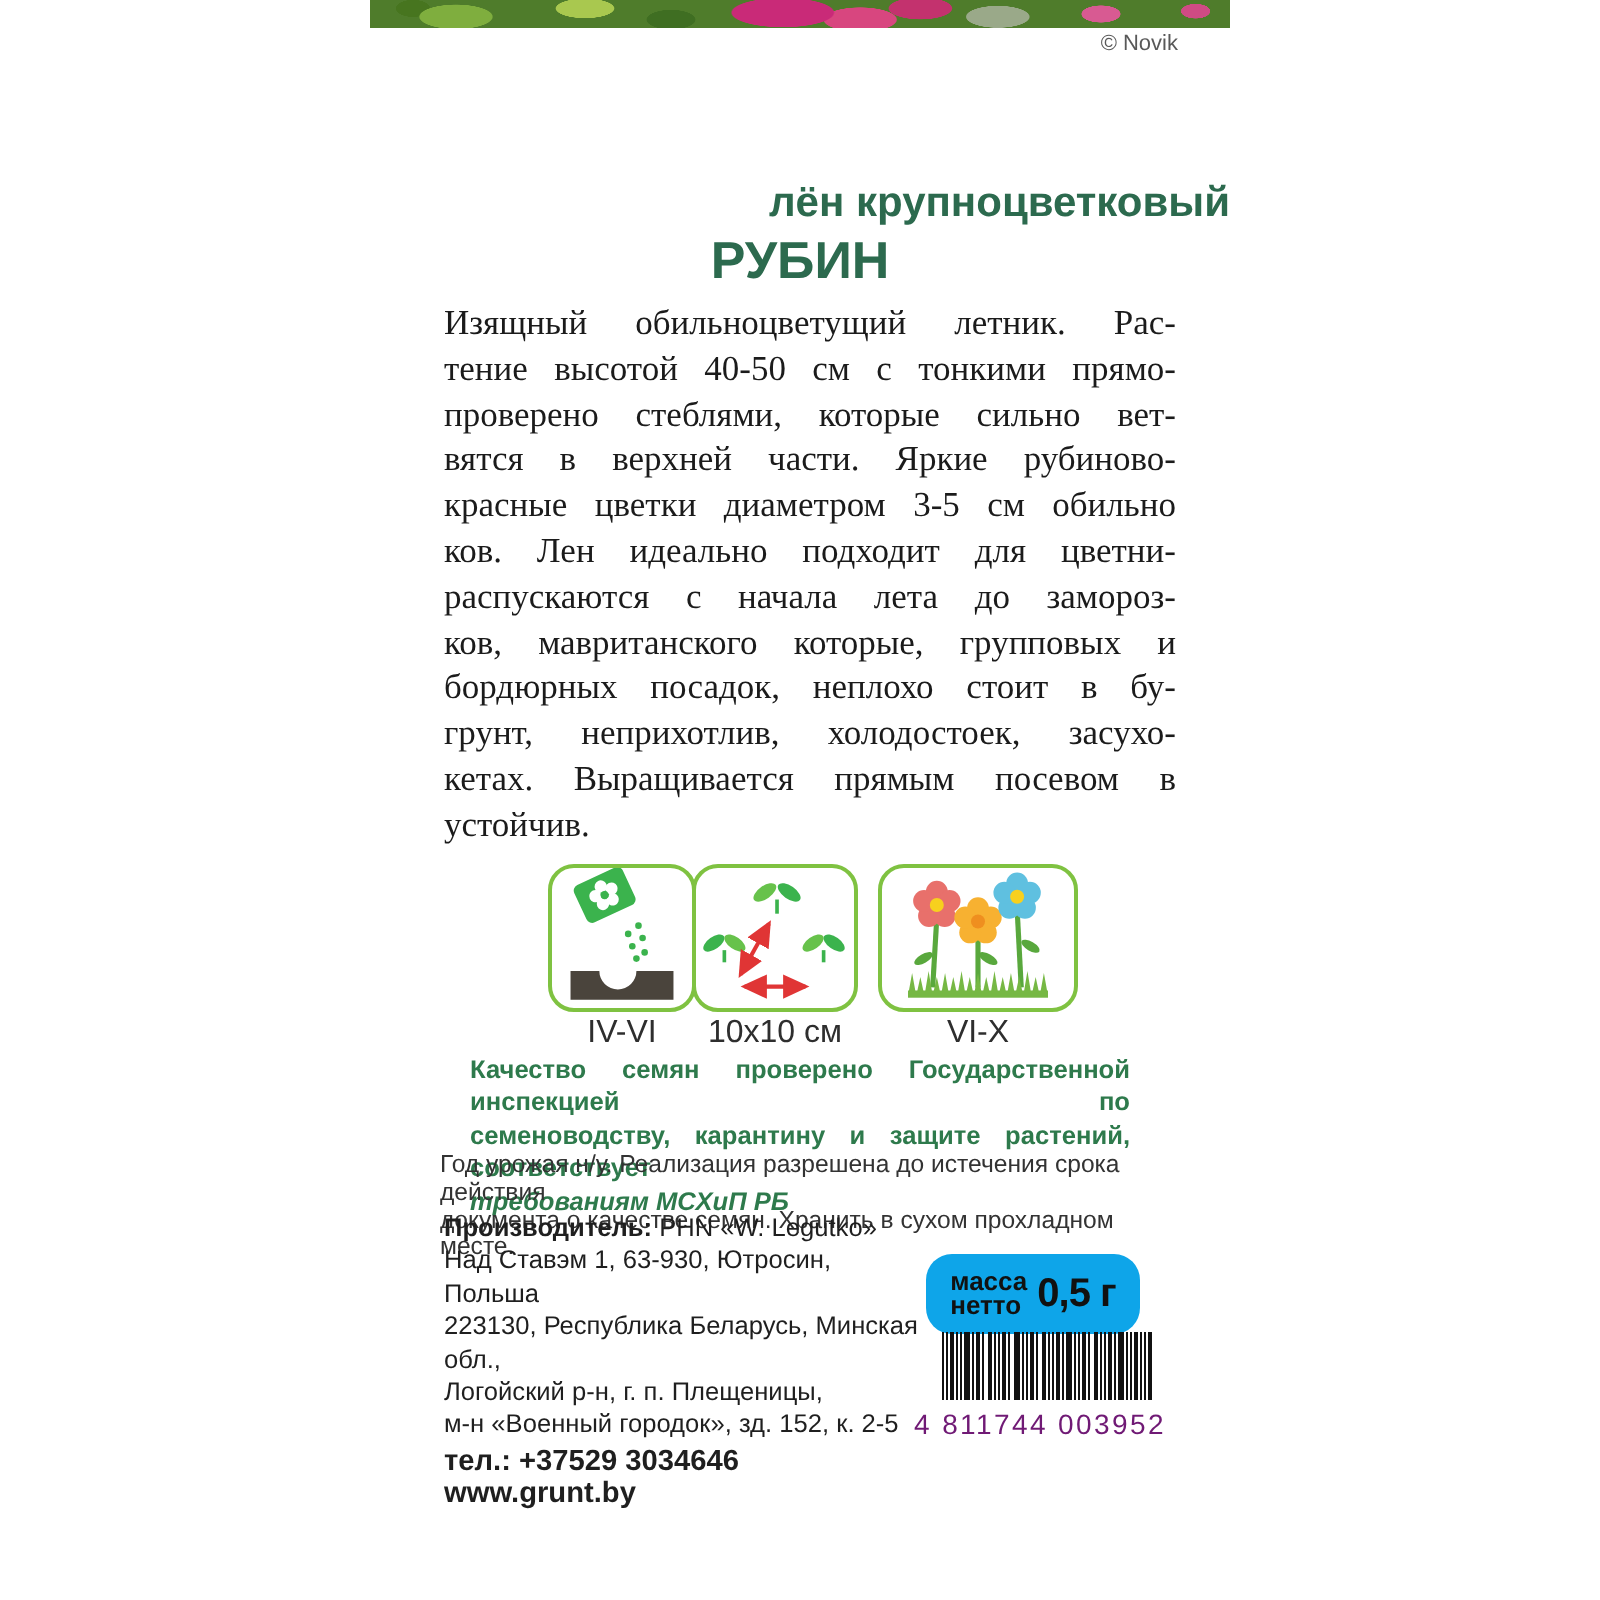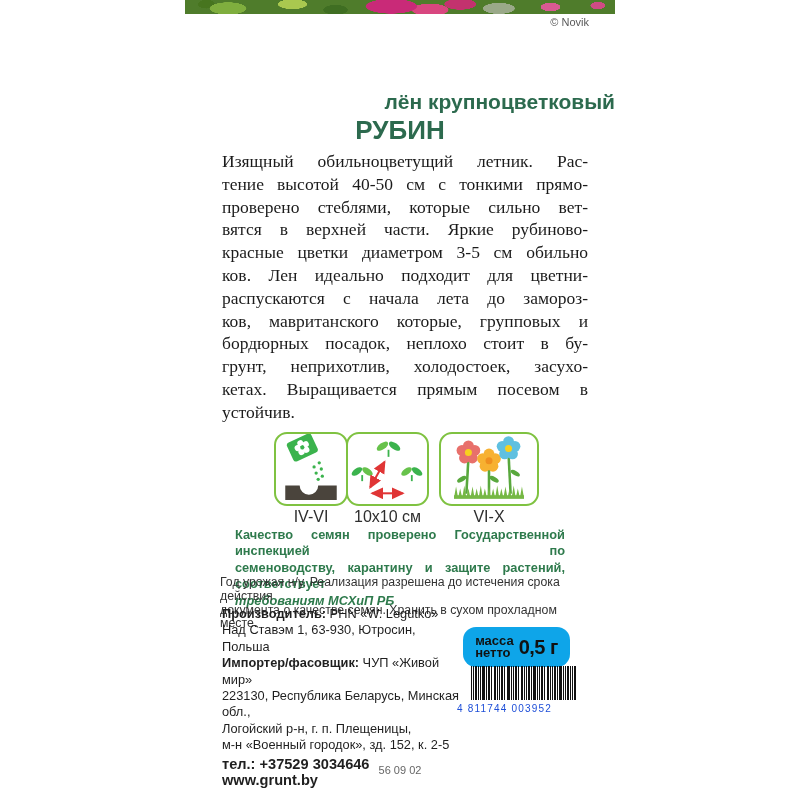--- a/index.html
+++ b/index.html
@@ -50,21 +50,21 @@
   .producer b{font-weight:bold;}
   .producer .tel{font-weight:bold;font-size:14.6px;margin-top:2px;}
 
   .netbox{position:absolute;top:611px;left:278px;width:107px;height:40px;background:#0ea5e9;
     border-radius:13px;display:flex;align-items:center;justify-content:center;gap:5px;color:#111;margin-top:16px;}
   .net-lbl{font-weight:bold;font-size:13px;line-height:12.5px;}
   .net-val{font-weight:bold;font-size:20px;letter-spacing:-0.5px;}
 
   .barcode{position:absolute;top:666px;left:272px;width:125px;}
   .bars{margin-left:14px;}
-  .bdigits{font-size:10px;color:#1d4ed8;margin-top:-1px;letter-spacing:1.2px;white-space:nowrap;}
+  .bdigits{font-size:14px;color:#701a75;margin-top:-1px;letter-spacing:1.2px;white-space:nowrap;}
 
   .footer{position:absolute;top:764px;left:0;width:100%;text-align:center;font-size:11px;color:#666;}
 </style>
 </head>
 <body>
 
 <div class="packet">
 
   <div class="strip"></div>
 
@@ -187,21 +187,20 @@
   </div>
 
   <div class="storage">
     <div>Год урожая н/у. Реализация разрешена до истечения срока действия</div>
     <div>документа о качестве семян. Хранить в сухом прохладном месте.</div>
   </div>
 
   <div class="producer">
     <div><b>Производитель:</b><span> PHN «W. Legutko»</span></div>
     <div><b></b><span>Над Ставэм 1, 63-930, Ютросин, Польша</span></div>
-    <div><b>Импортер/фасовщик:</b><span> ЧУП «Живой мир»</span></div>
     <div><b></b><span>223130, Республика Беларусь, Минская обл.,</span></div>
     <div><b></b><span>Логойский р-н, г. п. Плещеницы,</span></div>
     <div><b></b><span>м-н «Военный городок», зд. 152, к. 2-5</span></div>
     <div class="tel"><b>тел.: +37529 3034646</b><span>  www.grunt.by</span></div>
   </div>
 
   <div class="netbox">
     <div class="net-lbl">
       <div>масса</div>
       <div>нетто</div>
@@ -251,15 +250,14 @@
         <rect x="94" width="1" height="34"></rect>
           <rect x="96" width="2" height="34"></rect>
           <rect x="99" width="1" height="34"></rect>
         <rect x="101" width="1" height="34"></rect>
           <rect x="103" width="2" height="34"></rect>
       </g>
     </svg>
     <div class="bdigits">4 811744 003952</div>
   </div>
 
-  <div class="footer">56 09 02</div>
 
 </div>
 
 </body></html>

